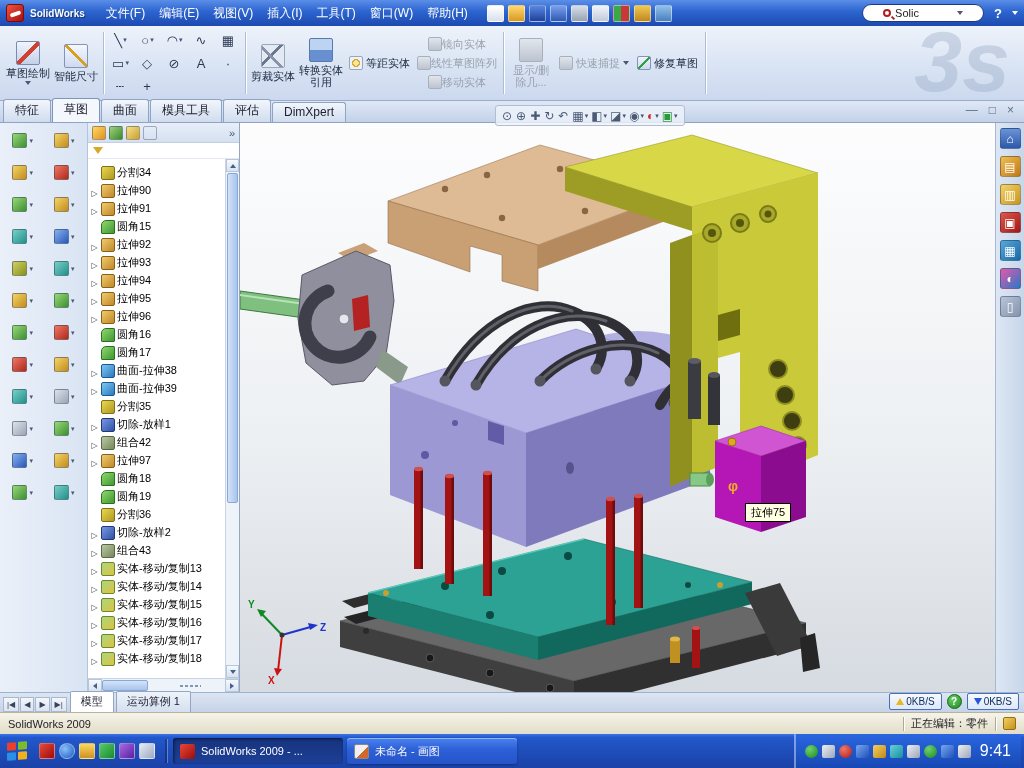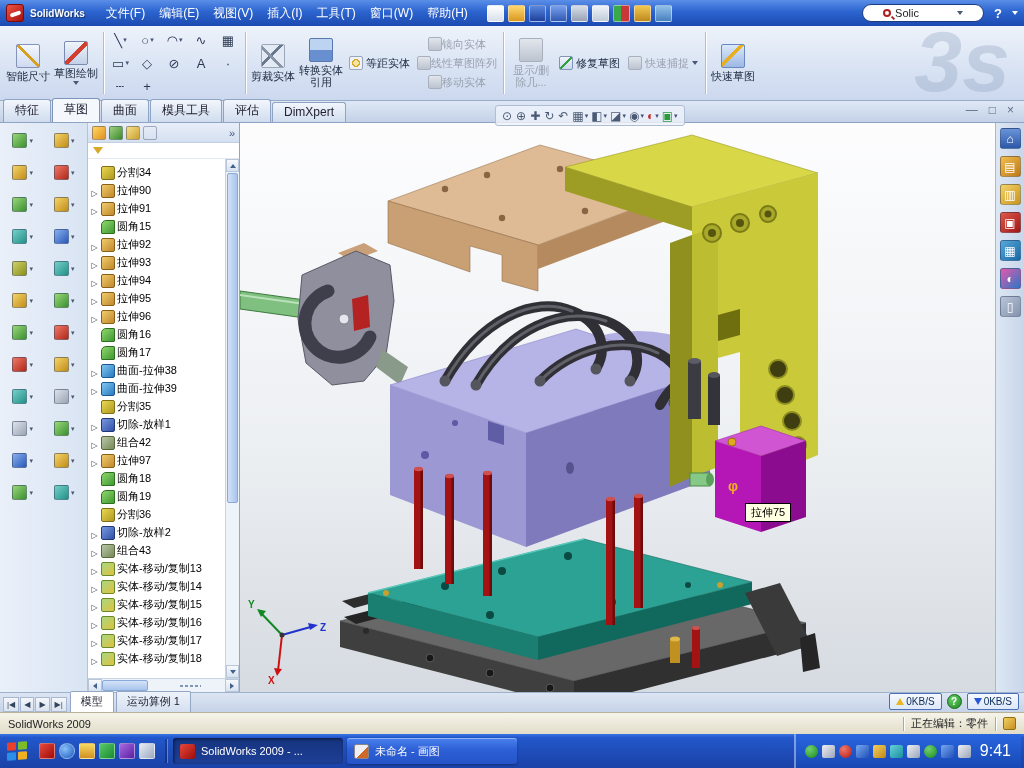--- a/index.html
+++ b/index.html
@@ -218,27 +218,27 @@
       <span class="search-text">Solic</span>
       <span class="cdn"></span>
     </div>
     <span class="help-q">?</span>
     <span class="cdn w"></span>
   </div>
 
   <div class="cmdbar">
     <div class="watermark">3s</div>
     <div class="cmd-big">
-      <span class="cicon ci-dim"></span>
-      <span class="cmd-lbl">智能尺寸</span>
-    </div>
-    <div class="cmd-big">
       <span class="cicon ci-sketch"></span>
       <span class="cmd-lbl">草图绘制</span>
       <span class="cdn"></span>
+    </div>
+    <div class="cmd-big">
+      <span class="cicon ci-dim"></span>
+      <span class="cmd-lbl">智能尺寸</span>
     </div>
     <div class="vsep"></div>
     <div class="entity-grid">
 
         <span class="ent-btn">
           <span>╲</span>
           <span class="ent-car">▾</span>
         </span>
 
         <span class="ent-btn">
@@ -321,34 +321,30 @@
       <div class="stack-item disabled">
         <span class="sicon ci-gray"></span>
         <span>移动实体</span>
       </div>
     </div>
     <div class="vsep"></div>
     <div class="cmd-big disabled">
       <span class="cicon ci-gray"></span>
       <span class="cmd-lbl">显示/删除几...</span>
     </div>
-    <div class="cmd-inline">
-      <span class="sicon ci-repair"></span>
-      <span>修复草图</span>
-    </div>
     <div class="cmd-inline disabled">
       <span class="sicon ci-gray"></span>
       <span>快速捕捉</span>
       <span class="cdn"></span>
     </div>
+    <div class="cmd-inline">
+      <span class="sicon ci-repair"></span>
+      <span>修复草图</span>
+    </div>
     <div class="vsep"></div>
-    <div class="cmd-big">
-      <span class="cicon ci-rapid"></span>
-      <span class="cmd-lbl">快速草图</span>
-    </div>
   </div>
 
   <div class="tabstrip">
     <span style="display:flex;align-items:flex-end">
 
     <span class="tab inactive">特征</span>
         <span class="tab active">草图</span>
         <span class="tab inactive">曲面</span>
         <span class="tab inactive">模具工具</span>
         <span class="tab inactive">评估</span>

